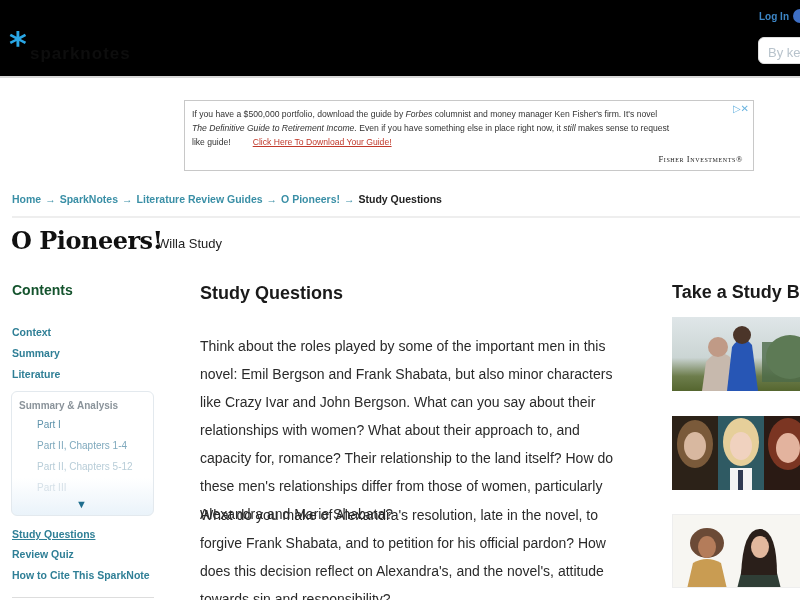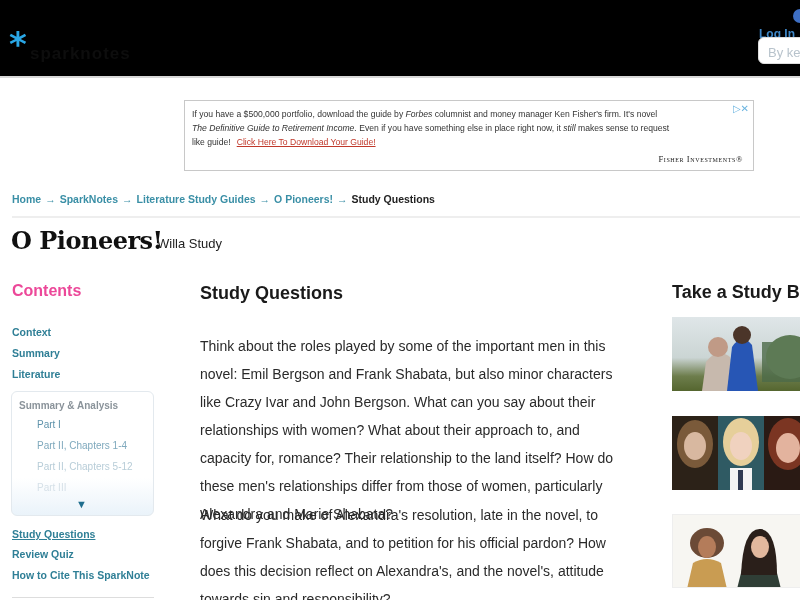--- a/index.html
+++ b/index.html
@@ -3,49 +3,49 @@
 <meta charset="utf-8">
 <style>
   * { box-sizing: border-box; margin: 0; padding: 0; }
   html, body { width: 800px; height: 600px; overflow: hidden; background: #ffffff; }
   body { font-family: "Liberation Sans", sans-serif; color: #222; position: relative; }
 
   
   .topbar { position: absolute; left: 0; top: 0; width: 800px; height: 76px; background: #000; }
   .logo-star { position: absolute; left: 9px; top: 27px; color: #2aa7e6; font-size: 34px; font-weight: bold; line-height: 34px; font-family: "DejaVu Sans", sans-serif; }
   .logo-text { position: absolute; left: 30px; top: 44px; color: #0d0d0d; font-size: 17px; font-weight: bold; letter-spacing: 1px; }
-  .login { position: absolute; left: 759px; top: 11px; color: #3d86c6; font-size: 12px; font-weight: bold; margin-top: 16px; }
+  .login { position: absolute; left: 759px; top: 11px; color: #3d86c6; font-size: 10px; font-weight: bold; }
   .login-dot { position: absolute; left: 793px; top: 9px; width: 14px; height: 14px; border-radius: 50%; background: #3e6fc4; }
   .search-box { position: absolute; left: 758px; top: 37px; width: 60px; height: 27px; background: #fff; border-radius: 6px; border: 1px solid #ddd; padding: 5px 0 0 9px; }
   .search-box input { border: none; outline: none; font-size: 13px; color: #b8c3cc; width: 50px; font-family: "Liberation Sans", sans-serif; background: transparent; }
   .search-box input::placeholder { color: #b8c3cc; }
   .topbar-line { position: absolute; left: 0; top: 76px; width: 800px; height: 2px; background: #d9d9d9; }
 
   
   .ad { position: absolute; left: 184px; top: 100px; width: 570px; height: 71px; border: 1px solid #c8c8c8; background: #fff; padding: 6px 7px; }
   .ad-title { font-size: 13px; font-weight: bold; color: #111; margin-bottom: 4px; }
   .ad-body { font-size: 8.6px; color: #333; line-height: 14px; }
   .ad-body i { font-style: italic; }
-  .ad-link { color: #c0392b; text-decoration: underline; margin-left: 6px; }
+  .ad-link { color: #c0392b; text-decoration: underline; margin-left: 22px; }
   .ad-brand { position: absolute; right: 10px; bottom: 6px; font-family: "Liberation Serif", serif; font-size: 8.5px; letter-spacing: 0.6px; color: #222; font-variant: small-caps; }
   .ad-icons { position: absolute; right: 4px; top: 2px; font-size: 10px; color: #6ab4e0; }
 
   
   .breadcrumb { position: absolute; left: 12px; top: 193px; font-size: 10.5px; font-weight: bold; white-space: nowrap; }
   .crumb { color: #3a8fa6; text-decoration: none; }
   .crumb-sep { color: #3a8fa6; margin: 0 4px; }
   .crumb-current { color: #222; }
   .crumb-rule { position: absolute; left: 12px; top: 216px; width: 800px; height: 2px; background: #eeeeee; }
 
   
   .book-title { position: absolute; left: 11px; top: 226px; font-family: "DejaVu Serif", serif; font-weight: bold; font-size: 24px; color: #111; letter-spacing: -0.5px; }
   .book-author { position: absolute; left: 157px; top: 236px; font-size: 13px; color: #222; }
 
   
-  .sidebar-title { position: absolute; left: 12px; top: 282px; font-size: 16px; font-weight: bold; color: #ec4899; }
+  .sidebar-title { position: absolute; left: 12px; top: 282px; font-size: 14px; font-weight: bold; color: #14532d; }
   .side-link { position: absolute; left: 12px; font-size: 10.5px; font-weight: bold; color: #2f7f96; text-decoration: none; }
   .side-link.active { text-decoration: underline; }
   .sa-box { position: absolute; left: 11px; top: 391px; width: 143px; height: 125px; border: 1px solid #e3e9ee; border-radius: 6px; background: linear-gradient(#ffffff 70%, #eaf3fa); overflow: hidden; }
   .sa-head { position: absolute; left: 7px; top: 8px; font-size: 10px; font-weight: bold; color: #8a939a; }
   .sa-item { position: absolute; left: 25px; font-size: 10px; color: #6a9bb1; }
   .sa-arrow { position: absolute; left: 64px; top: 106px; color: #1f6e8e; font-size: 11px; }
   .sidebar-rule { position: absolute; left: 12px; top: 597px; width: 142px; height: 1px; background: #ddd; }
 
   
   .main-title { position: absolute; left: 200px; top: 283px; font-size: 18px; font-weight: bold; color: #1a1a1a; }
@@ -76,21 +76,21 @@
   <span class="ad-icons">▷✕</span>
   <div class="ad-body">
     <span>If you have a $500,000 portfolio, download the guide by </span><i>Forbes</i><span> columnist and money manager Ken Fisher's firm. It's novel</span><br>
     <i>The Definitive Guide to Retirement Income.</i><span> Even if you have something else in place right now, it </span><i>still</i><span> makes sense to request</span><br>
     <span>like guide!</span><a class="ad-link">Click Here To Download Your Guide!</a>
   </div>
   <span class="ad-brand">Fisher Investments®</span>
 </div>
 
 <nav class="breadcrumb">
-  <a class="crumb">Home</a><span class="crumb-sep">→</span><a class="crumb">SparkNotes</a><span class="crumb-sep">→</span><a class="crumb">Literature Study Guides</a><span class="crumb-sep">→</span><a class="crumb">O Pioneers!</a><span class="crumb-sep">→</span><span class="crumb-current">Study Questions</span>
+  <a class="crumb">Home</a><span class="crumb-sep">→</span><a class="crumb">SparkNotes</a><span class="crumb-sep">→</span><a class="crumb">Literature Review Guides</a><span class="crumb-sep">→</span><a class="crumb">O Pioneers!</a><span class="crumb-sep">→</span><span class="crumb-current">Study Questions</span>
 </nav>
 <div class="crumb-rule"></div>
 
 <h1 class="book-title">O Pioneers!</h1>
 <span class="book-author">Willa Study</span>
 
 <h2 class="sidebar-title">Contents</h2>
 <a class="side-link" style="top:326px">Context</a>
 <a class="side-link" style="top:347px">Summary</a>
 <a class="side-link" style="top:368px">Literature</a>

